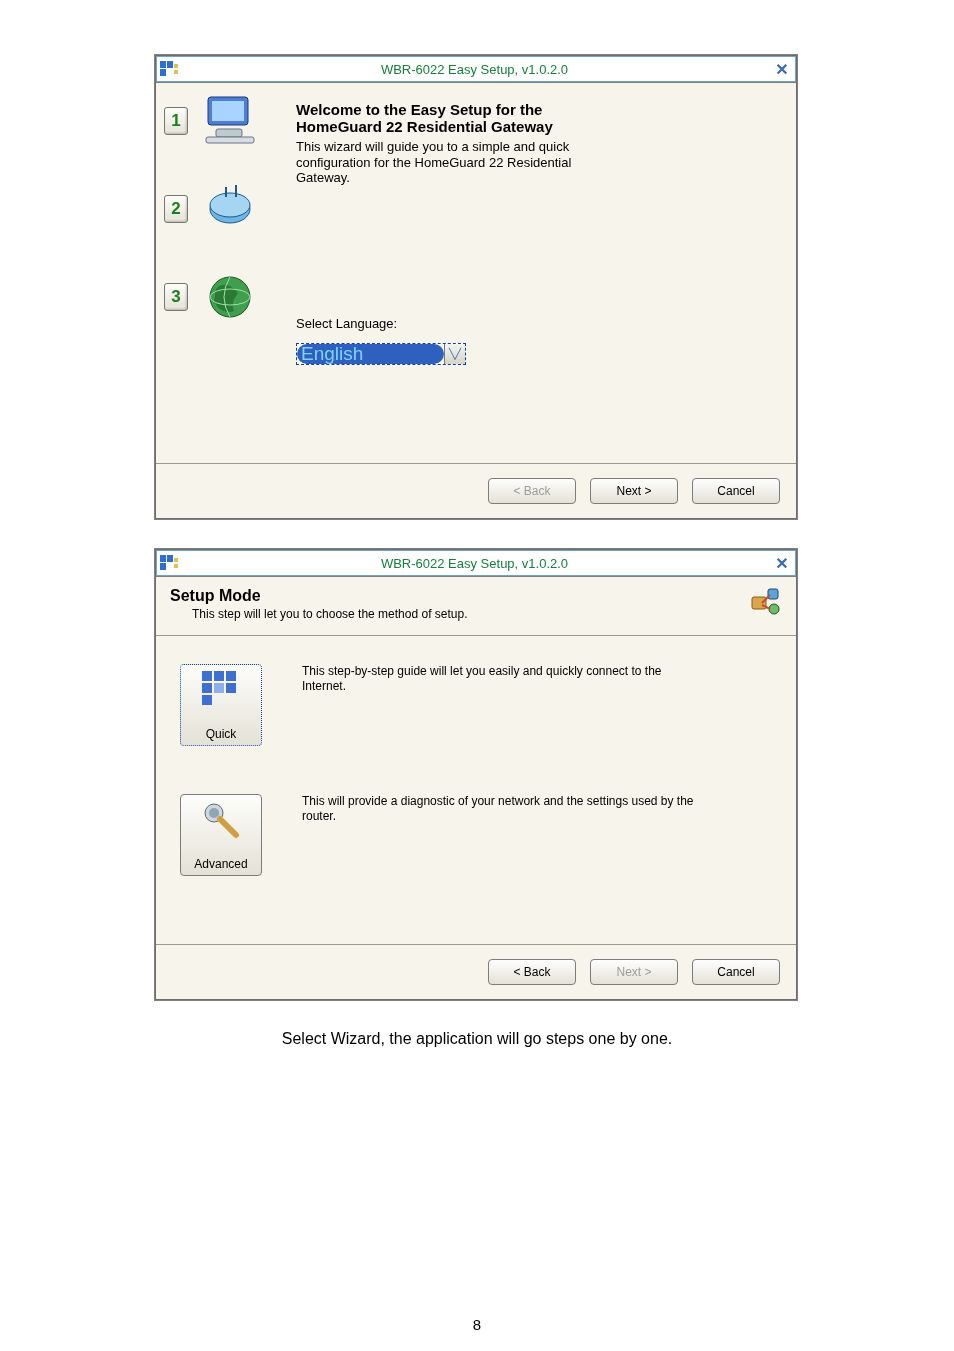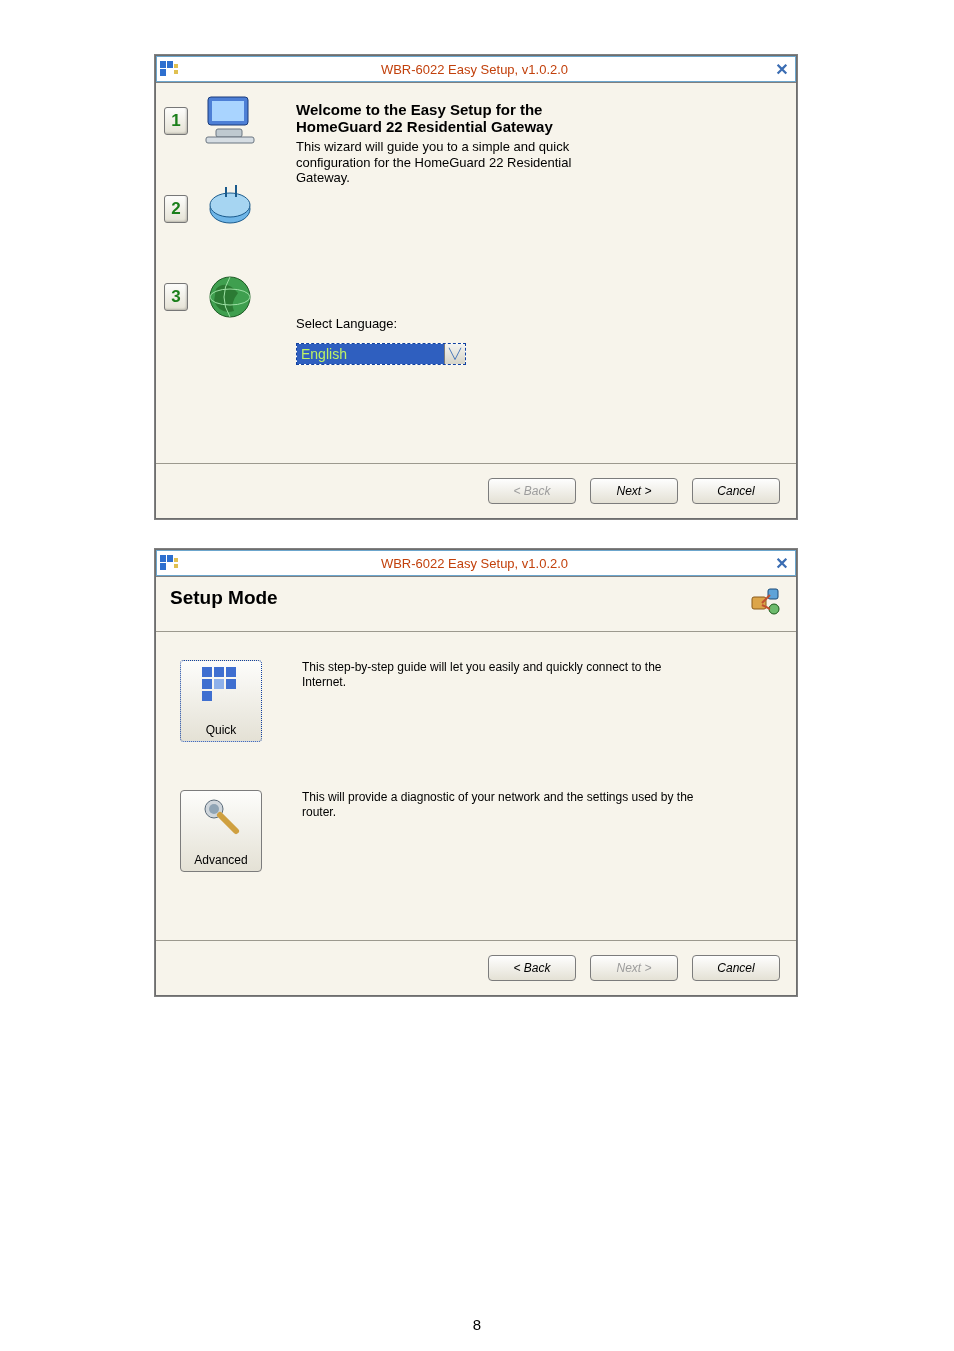--- a/index.html
+++ b/index.html
@@ -36,21 +36,21 @@
     height: 16px;
     margin-left: 4px;
     flex: none;
     display: flex;
   }
   .app-icon svg { width: 100%; height: 100%; }
   .titlebar .title-text {
     flex: 1;
     text-align: center;
     font-size: 13px;
-    color: #c2410c;
+    color: #15803d;
   }
   .titlebar .close-btn {
     width: 22px;
     height: 20px;
     margin-right: 3px;
     display: flex;
     align-items: center;
     justify-content: center;
     color: #3b6db3;
     font-size: 16px;
@@ -114,44 +114,44 @@
     height: 22px;
     border: 1px dashed #1040a0;
     background: #fff;
     display: flex;
     align-items: stretch;
     box-sizing: border-box;
   }
   .combo .combo-val {
     flex: 1;
     background: #2f5fbf;
-    color: #bef264;
-    font-size: 14px;
+    color: #7dd3fc;
+    font-size: 19px;
     padding: 1px 4px;
     display: flex;
     align-items: center;
+    border-radius: 10px;
   }
   .combo .combo-arrow {
     width: 20px;
     border-left: 1px solid #7a7a7a;
     background: linear-gradient(#f4f4f0, #d6d4c8);
     display: flex;
     align-items: center;
     justify-content: center;
     font-size: 10px;
     color: #3a6db5;
   }
   .button-bar {
     border-top: 1px solid #9c998e;
     padding: 14px 16px;
     display: flex;
     justify-content: flex-end;
     gap: 14px;
     background: #f7f4eb;
-    font-style: italic;
   }
   .btn {
     min-width: 86px;
     height: 24px;
     border: 1px solid #7c7c7c;
     border-radius: 4px;
     background: linear-gradient(#fefefe, #e4e1d5);
     font-size: 12px;
     display: flex;
     align-items: center;
@@ -160,21 +160,21 @@
   }
   .btn.disabled { color: #9d9d9d; cursor: default; }
   
   .header-strip {
     padding: 10px 14px 14px 14px;
     display: flex;
     align-items: flex-start;
     border-bottom: 1px solid #9c998e;
   }
   .header-text { flex: 1; }
-  .header-title { font-weight: bold; font-size: 19px; margin-bottom: 2px; }
+  .header-title { font-weight: bold; font-size: 16px; margin-bottom: 2px; }
   .header-sub { font-size: 12px; margin-left: 22px; }
   .corner-icon { width: 34px; height: 30px; }
   .corner-icon svg { width: 100%; height: 100%; }
   .mode-body {
     padding: 28px 20px 20px 24px;
     min-height: 300px;
     box-sizing: border-box;
   }
   .mode-row {
     display: flex;
@@ -313,20 +313,21 @@
           <rect x="14" y="9" width="4" height="4" fill="#e0c050"></rect>
         </svg>
       </span>
       <span class="title-text">WBR-6022 Easy Setup, v1.0.2.0</span>
       <span class="close-btn">✕</span>
     </div>
 
     <div class="header-strip">
       <div class="header-text">
         <div class="header-title">Setup Mode</div>
+        <div class="header-sub">This step will let you to choose the method of setup.</div>
       </div>
       <span class="corner-icon">
         <svg viewBox="0 0 34 30">
           <rect x="4" y="10" width="14" height="12" rx="2" fill="#dca54a" stroke="#8a5a1a"></rect>
           <rect x="20" y="2" width="10" height="10" rx="2" fill="#5ea3d8" stroke="#1a4a78"></rect>
           <circle cx="26" cy="22" r="5" fill="#6dbb6d" stroke="#1a5a1a"></circle>
           <path d="M14 16 L22 8" stroke="#c05030" stroke-width="2"></path>
           <path d="M14 18 L22 22" stroke="#c05030" stroke-width="2"></path>
         </svg>
       </span>
@@ -370,14 +371,15 @@
 
     </div>
 
     <div class="button-bar">
       <div class="btn">&lt; Back</div>
       <div class="btn disabled">Next &gt;</div>
       <div class="btn">Cancel</div>
     </div>
   </div>
 
+  <div class="caption">Select Wizard, the application will go steps one by one.</div>
   <div class="page-num">8</div>
 </div>
 
 </body></html>

